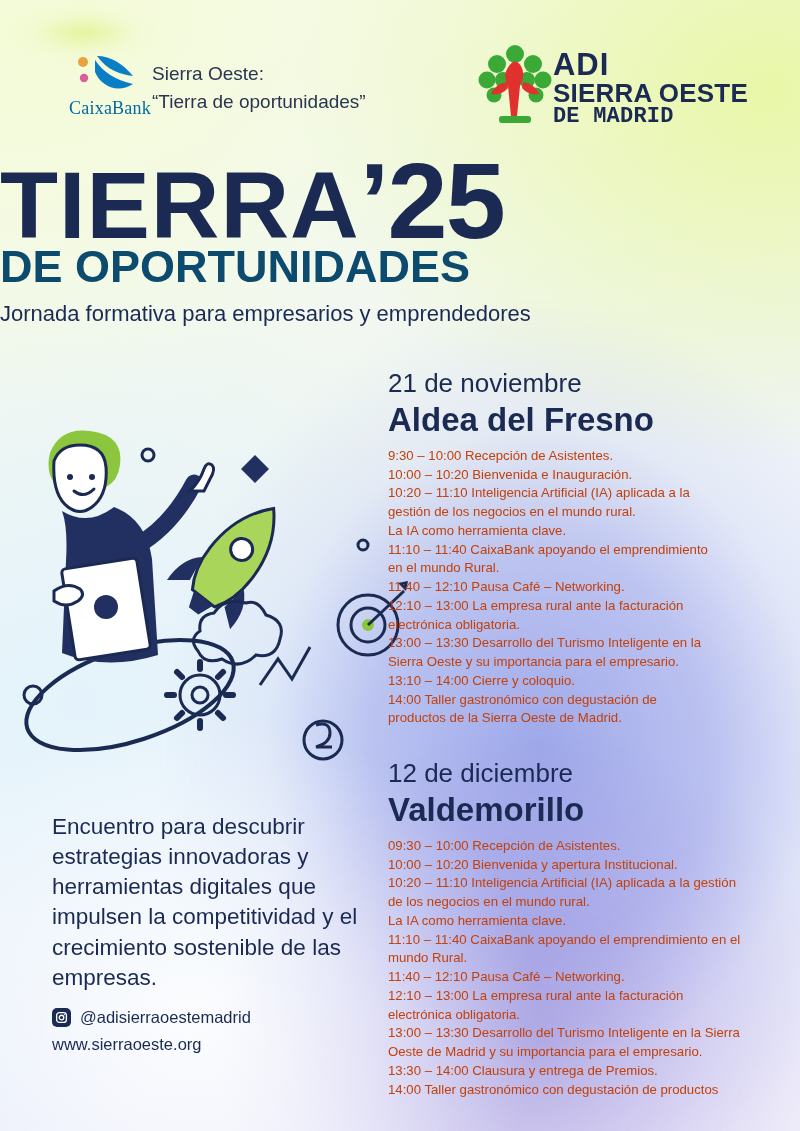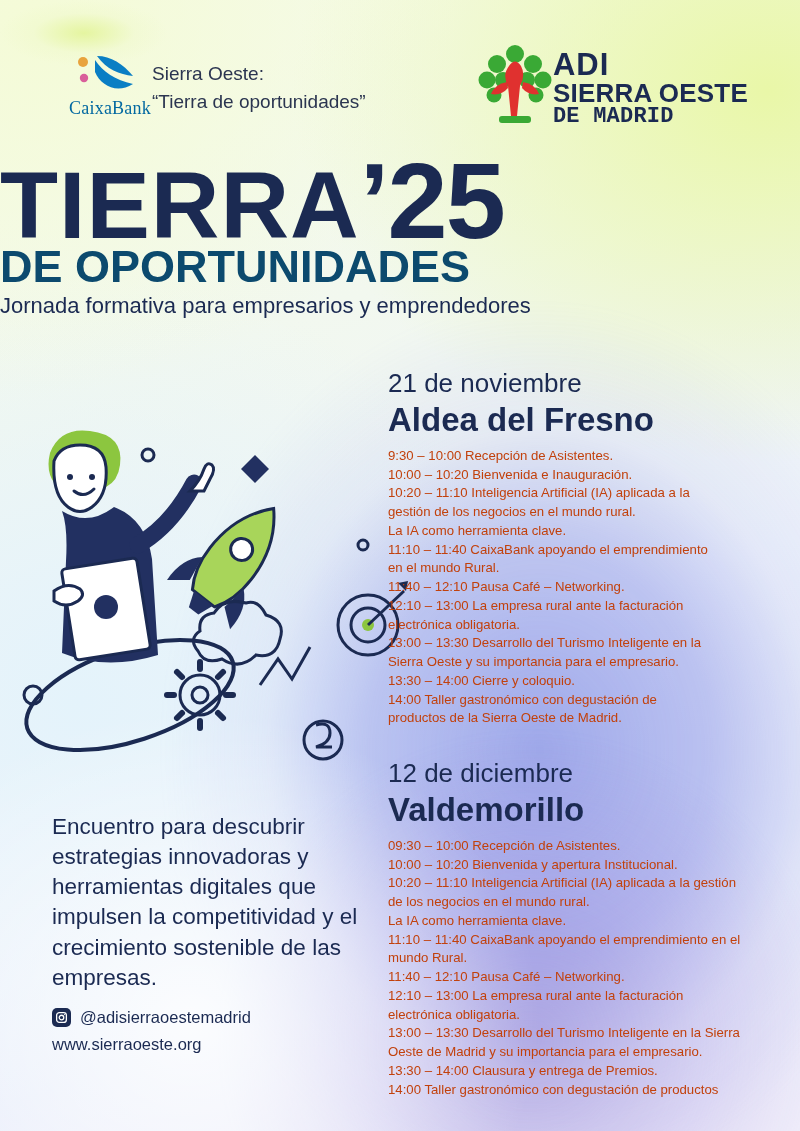--- a/index.html
+++ b/index.html
@@ -148,20 +148,21 @@
   }
   .subtitle {
     margin-top: -12px;
     color: #0c4a6e;
     font-size: 45px;
     font-weight: bold;
     letter-spacing: 0px;
     padding-right: 150px;
   }
   .tagline2 {
+    margin-top: 8px;
     color: #1b2a52;
     font-size: 22px;
     padding-right: 18px;
   }
 
   
   .sessions {
     position: absolute;
     right: 42px;
     top: 368px;
@@ -376,21 +377,21 @@
         <div>10:20 – 11:10 Inteligencia Artificial (IA) aplicada a la</div>
         <div>gestión de los negocios en el mundo rural.</div>
         <div>La IA como herramienta clave.</div>
         <div>11:10 – 11:40 CaixaBank apoyando el emprendimiento</div>
         <div>en el mundo Rural.</div>
         <div>11:40 – 12:10 Pausa Café – Networking.</div>
         <div>12:10 – 13:00 La empresa rural ante la facturación</div>
         <div>electrónica obligatoria.</div>
         <div>13:00 – 13:30 Desarrollo del Turismo Inteligente en la</div>
         <div>Sierra Oeste y su importancia para el empresario.</div>
-        <div>13:30 – 14:00 Cierre y coloquio.</div>
+        <div>13:10 – 14:00 Cierre y coloquio.</div>
         <div>14:00 Taller gastronómico con degustación de</div>
         <div>productos de la Sierra Oeste de Madrid.</div>
       </div>
     </div>
 
     <div class="session">
       <div class="session-date">12 de diciembre</div>
       <div class="session-place">Valdemorillo</div>
       <div class="session-items">
         <div>09:30 – 10:00 Recepción de Asistentes.</div>

